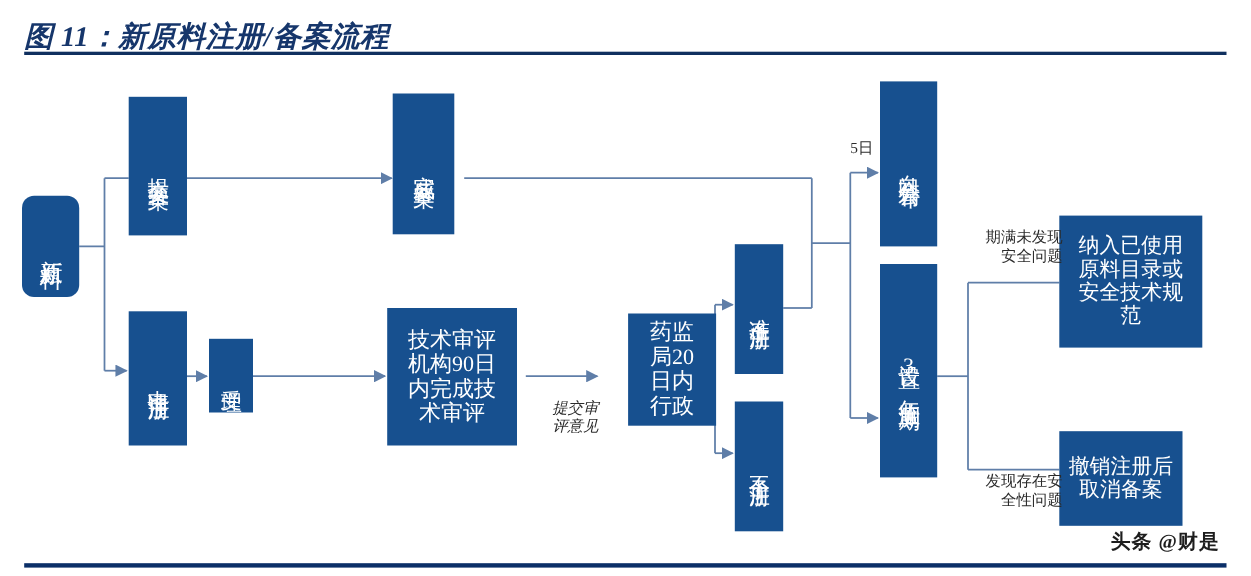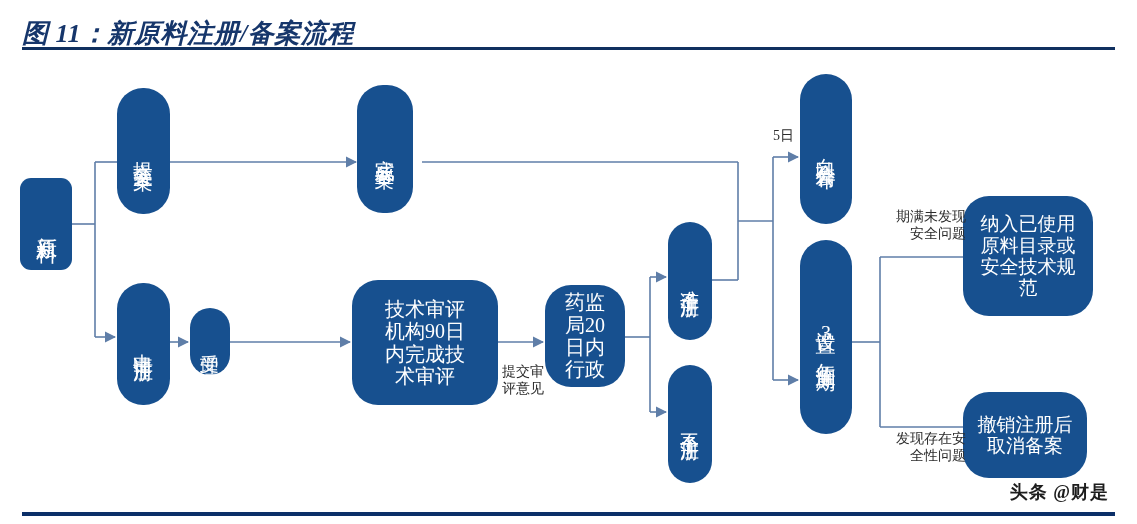--- a/index.html
+++ b/index.html
@@ -74,21 +74,20 @@
     background: #17508f;
     color: #ffffff;
     display: flex;
     align-items: center;
     justify-content: center;
     text-align: center;
     font-family: "Liberation Serif", "DejaVu Serif", serif;
     line-height: 1.12;
     box-sizing: border-box;
     white-space: pre-line;
-    border-radius: 26px;
   }
   .node-box.rounded {
     border-radius: 11px;
   }
   .vert {
     writing-mode: vertical-rl;
     text-orientation: upright;
     letter-spacing: 3px;
     line-height: 1;
   }
@@ -160,48 +159,48 @@
     <div class="node-box rounded vert" style="left:20px;top:126px;width:52px;height:92px;font-size:21px;">新原料</div>
 
     <div class="node-box vert" style="left:117px;top:36px;width:53px;height:126px;font-size:20px;">提交备案</div>
 
     <div class="node-box vert" style="left:357px;top:33px;width:56px;height:128px;font-size:20px;">完成备案</div>
 
     <div class="node-box vert" style="left:117px;top:231px;width:53px;height:122px;font-size:20px;">申请注册</div>
 
     <div class="node-box vert" style="left:190px;top:256px;width:40px;height:67px;font-size:19px;">受理</div>
 
-    <div class="node-box" style="left:352px;top:228px;width:146px;height:125px;font-size:20px;">技术审评
+    <div class="node-box" style="left:352px;top:228px;width:118px;height:125px;font-size:20px;">技术审评
 机构90日
 内完成技
 术审评</div>
 
-    <div class="node-box" style="left:545px;top:233px;width:80px;height:102px;font-size:20px;">药监
+    <div class="node-box" style="left:571px;top:233px;width:80px;height:102px;font-size:20px;">药监
 局20
 日内
 行政</div>
 
     <div class="node-box vert" style="left:668px;top:170px;width:44px;height:118px;font-size:19px;">准予注册</div>
 
     <div class="node-box vert" style="left:668px;top:313px;width:44px;height:118px;font-size:19px;">不予注册</div>
 
     <div class="node-box vert" style="left:800px;top:22px;width:52px;height:150px;font-size:20px;">向社会公布</div>
 
     <div class="node-box vert" style="left:800px;top:188px;width:52px;height:194px;font-size:20px;">设置3年监测期</div>
 
     <div class="node-box" style="left:963px;top:144px;width:130px;height:120px;font-size:19px;">纳入已使用
 原料目录或
 安全技术规
 范</div>
 
-    <div class="node-box" style="left:963px;top:340px;width:124px;height:86px;font-size:19px;font-family:Liberation Serif, serif;">撤销注册后
+    <div class="node-box" style="left:963px;top:340px;width:112px;height:86px;font-size:19px;font-family:Liberation Serif, serif;">撤销注册后
 取消备案</div>
 
 
-    <div class="edge-label" style="left:482px;top:312px;width:62px;">提交审
+    <div class="edge-label" style="left:482px;top:312px;width:62px;font-style:italic;">提交审
 评意见</div>
 
     <div class="edge-label" style="left:760px;top:76px;width:34px;">5日</div>
 
     <div class="edge-label" style="left:882px;top:379px;width:84px;">发现存在安
 全性问题</div>
 
     <div class="edge-label" style="left:882px;top:157px;width:84px;">期满未发现
 安全问题</div>
 

